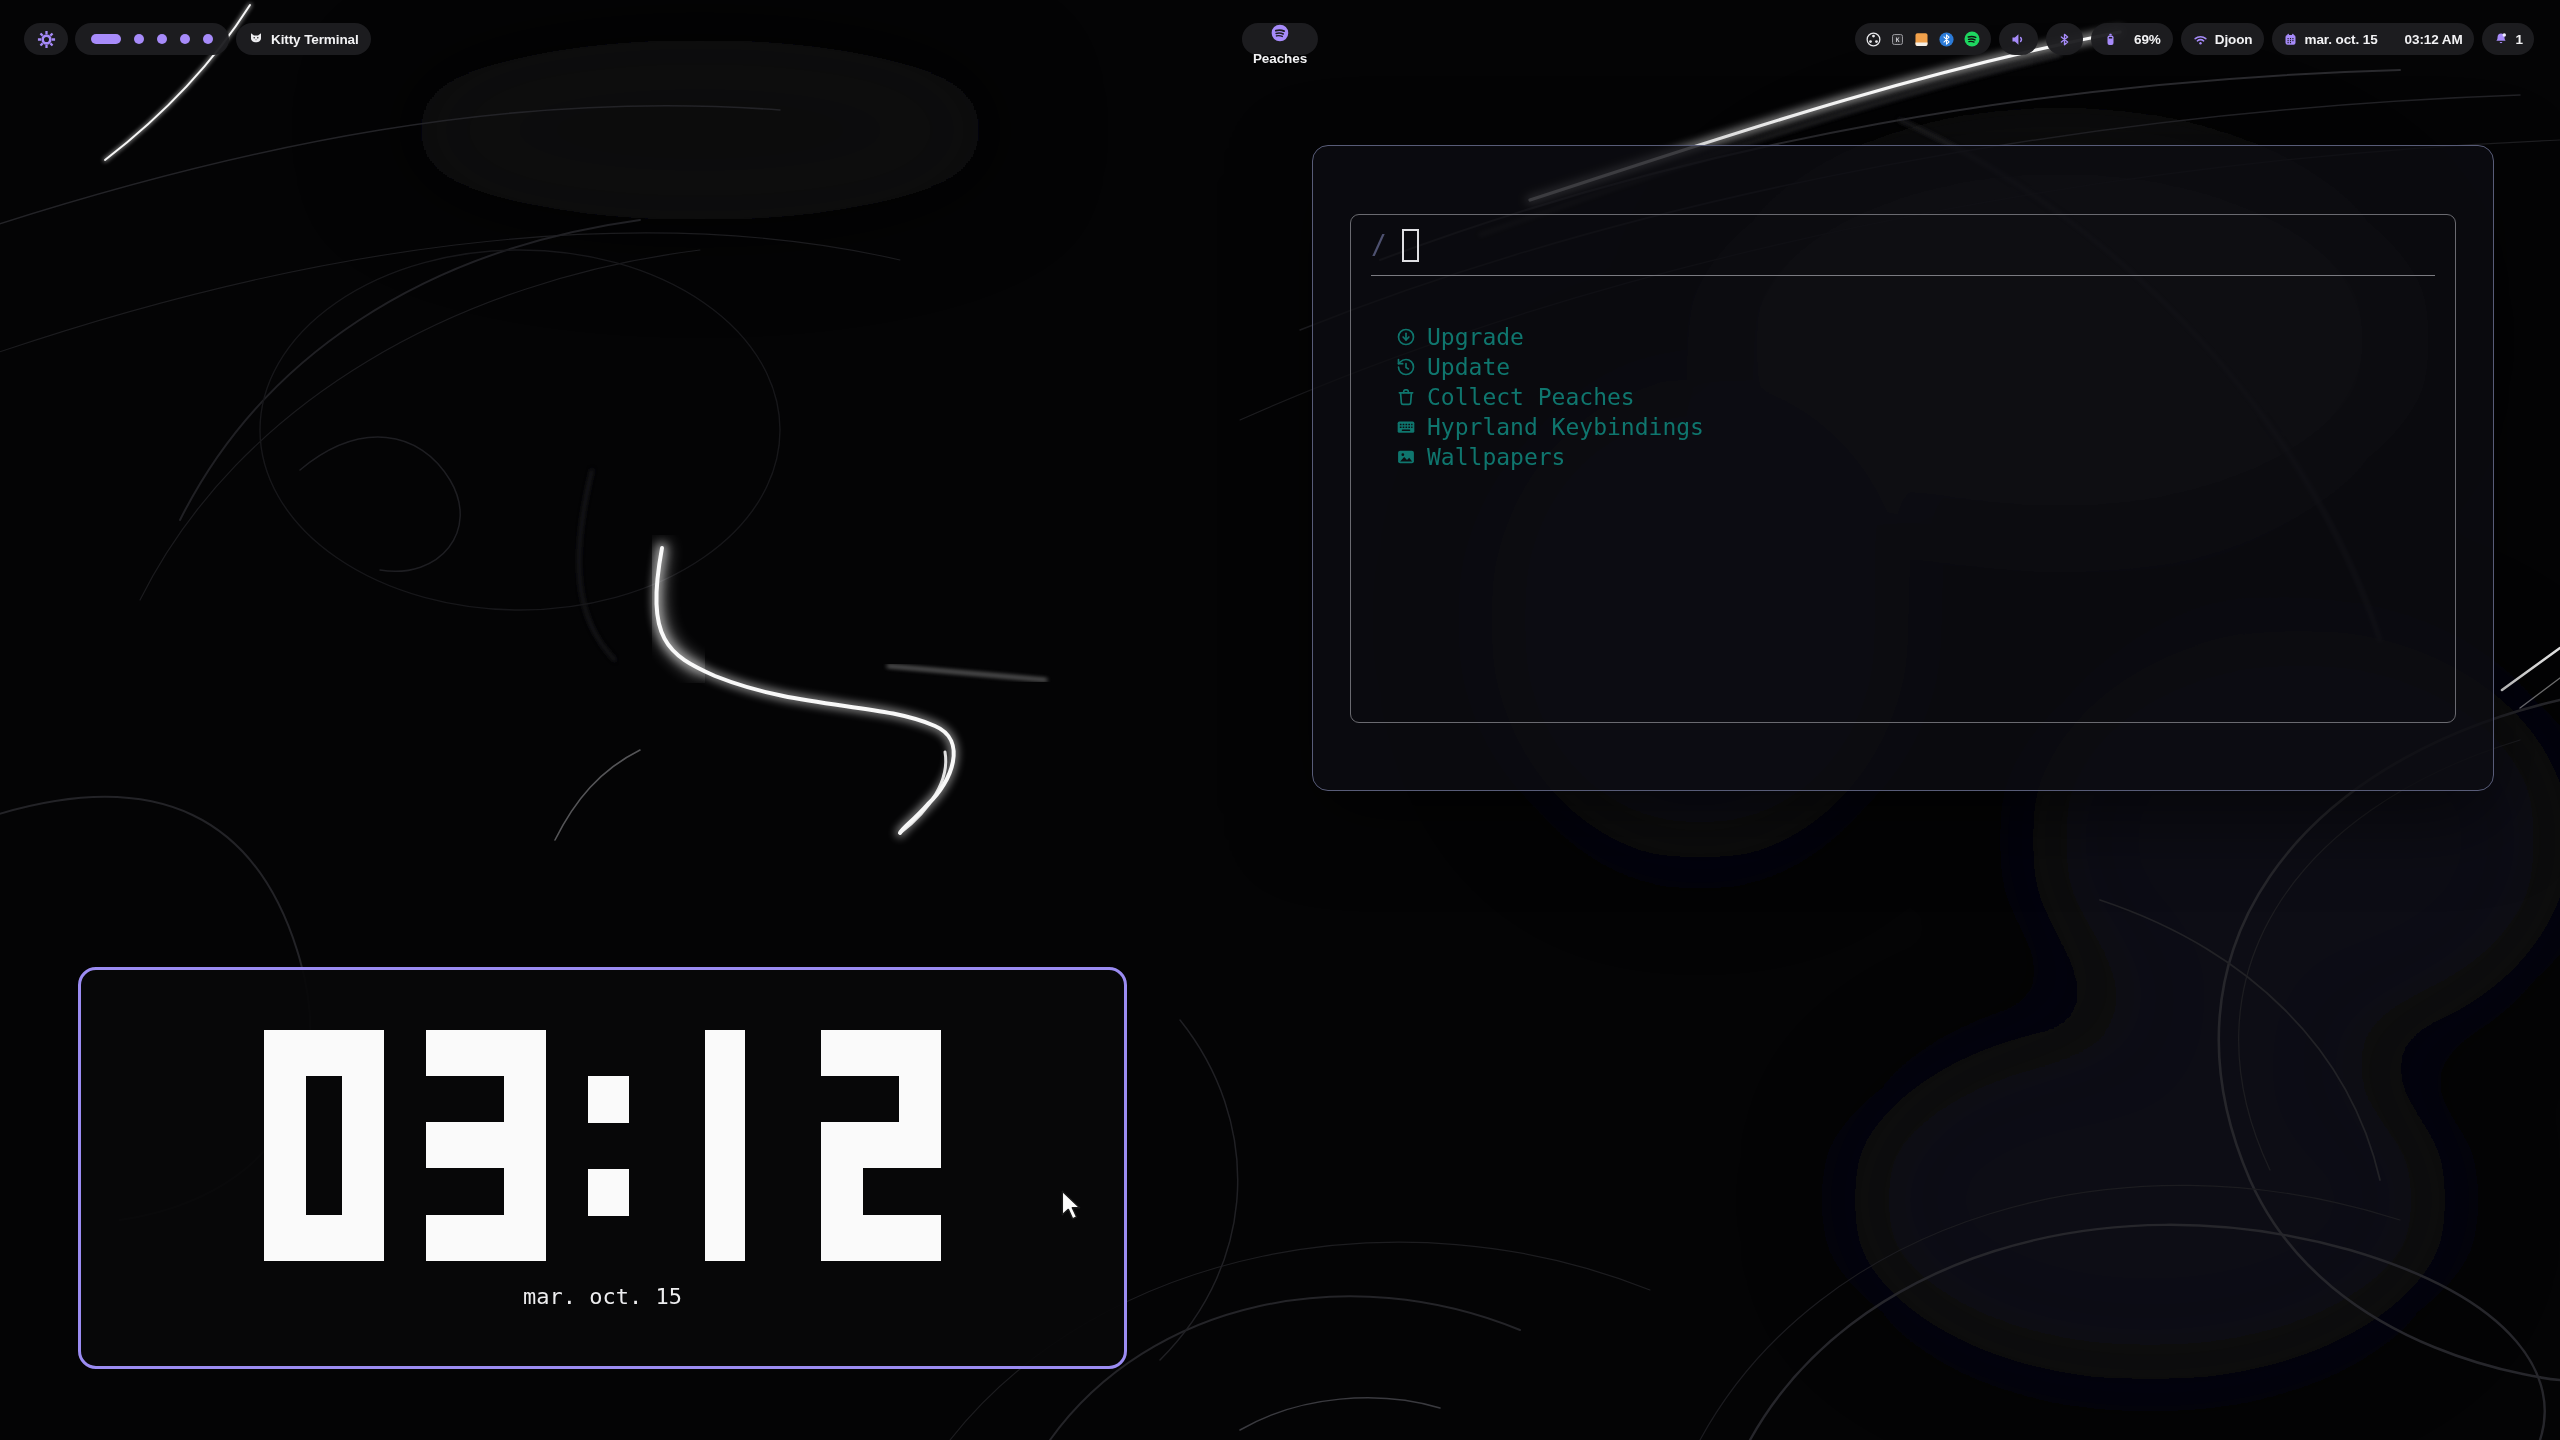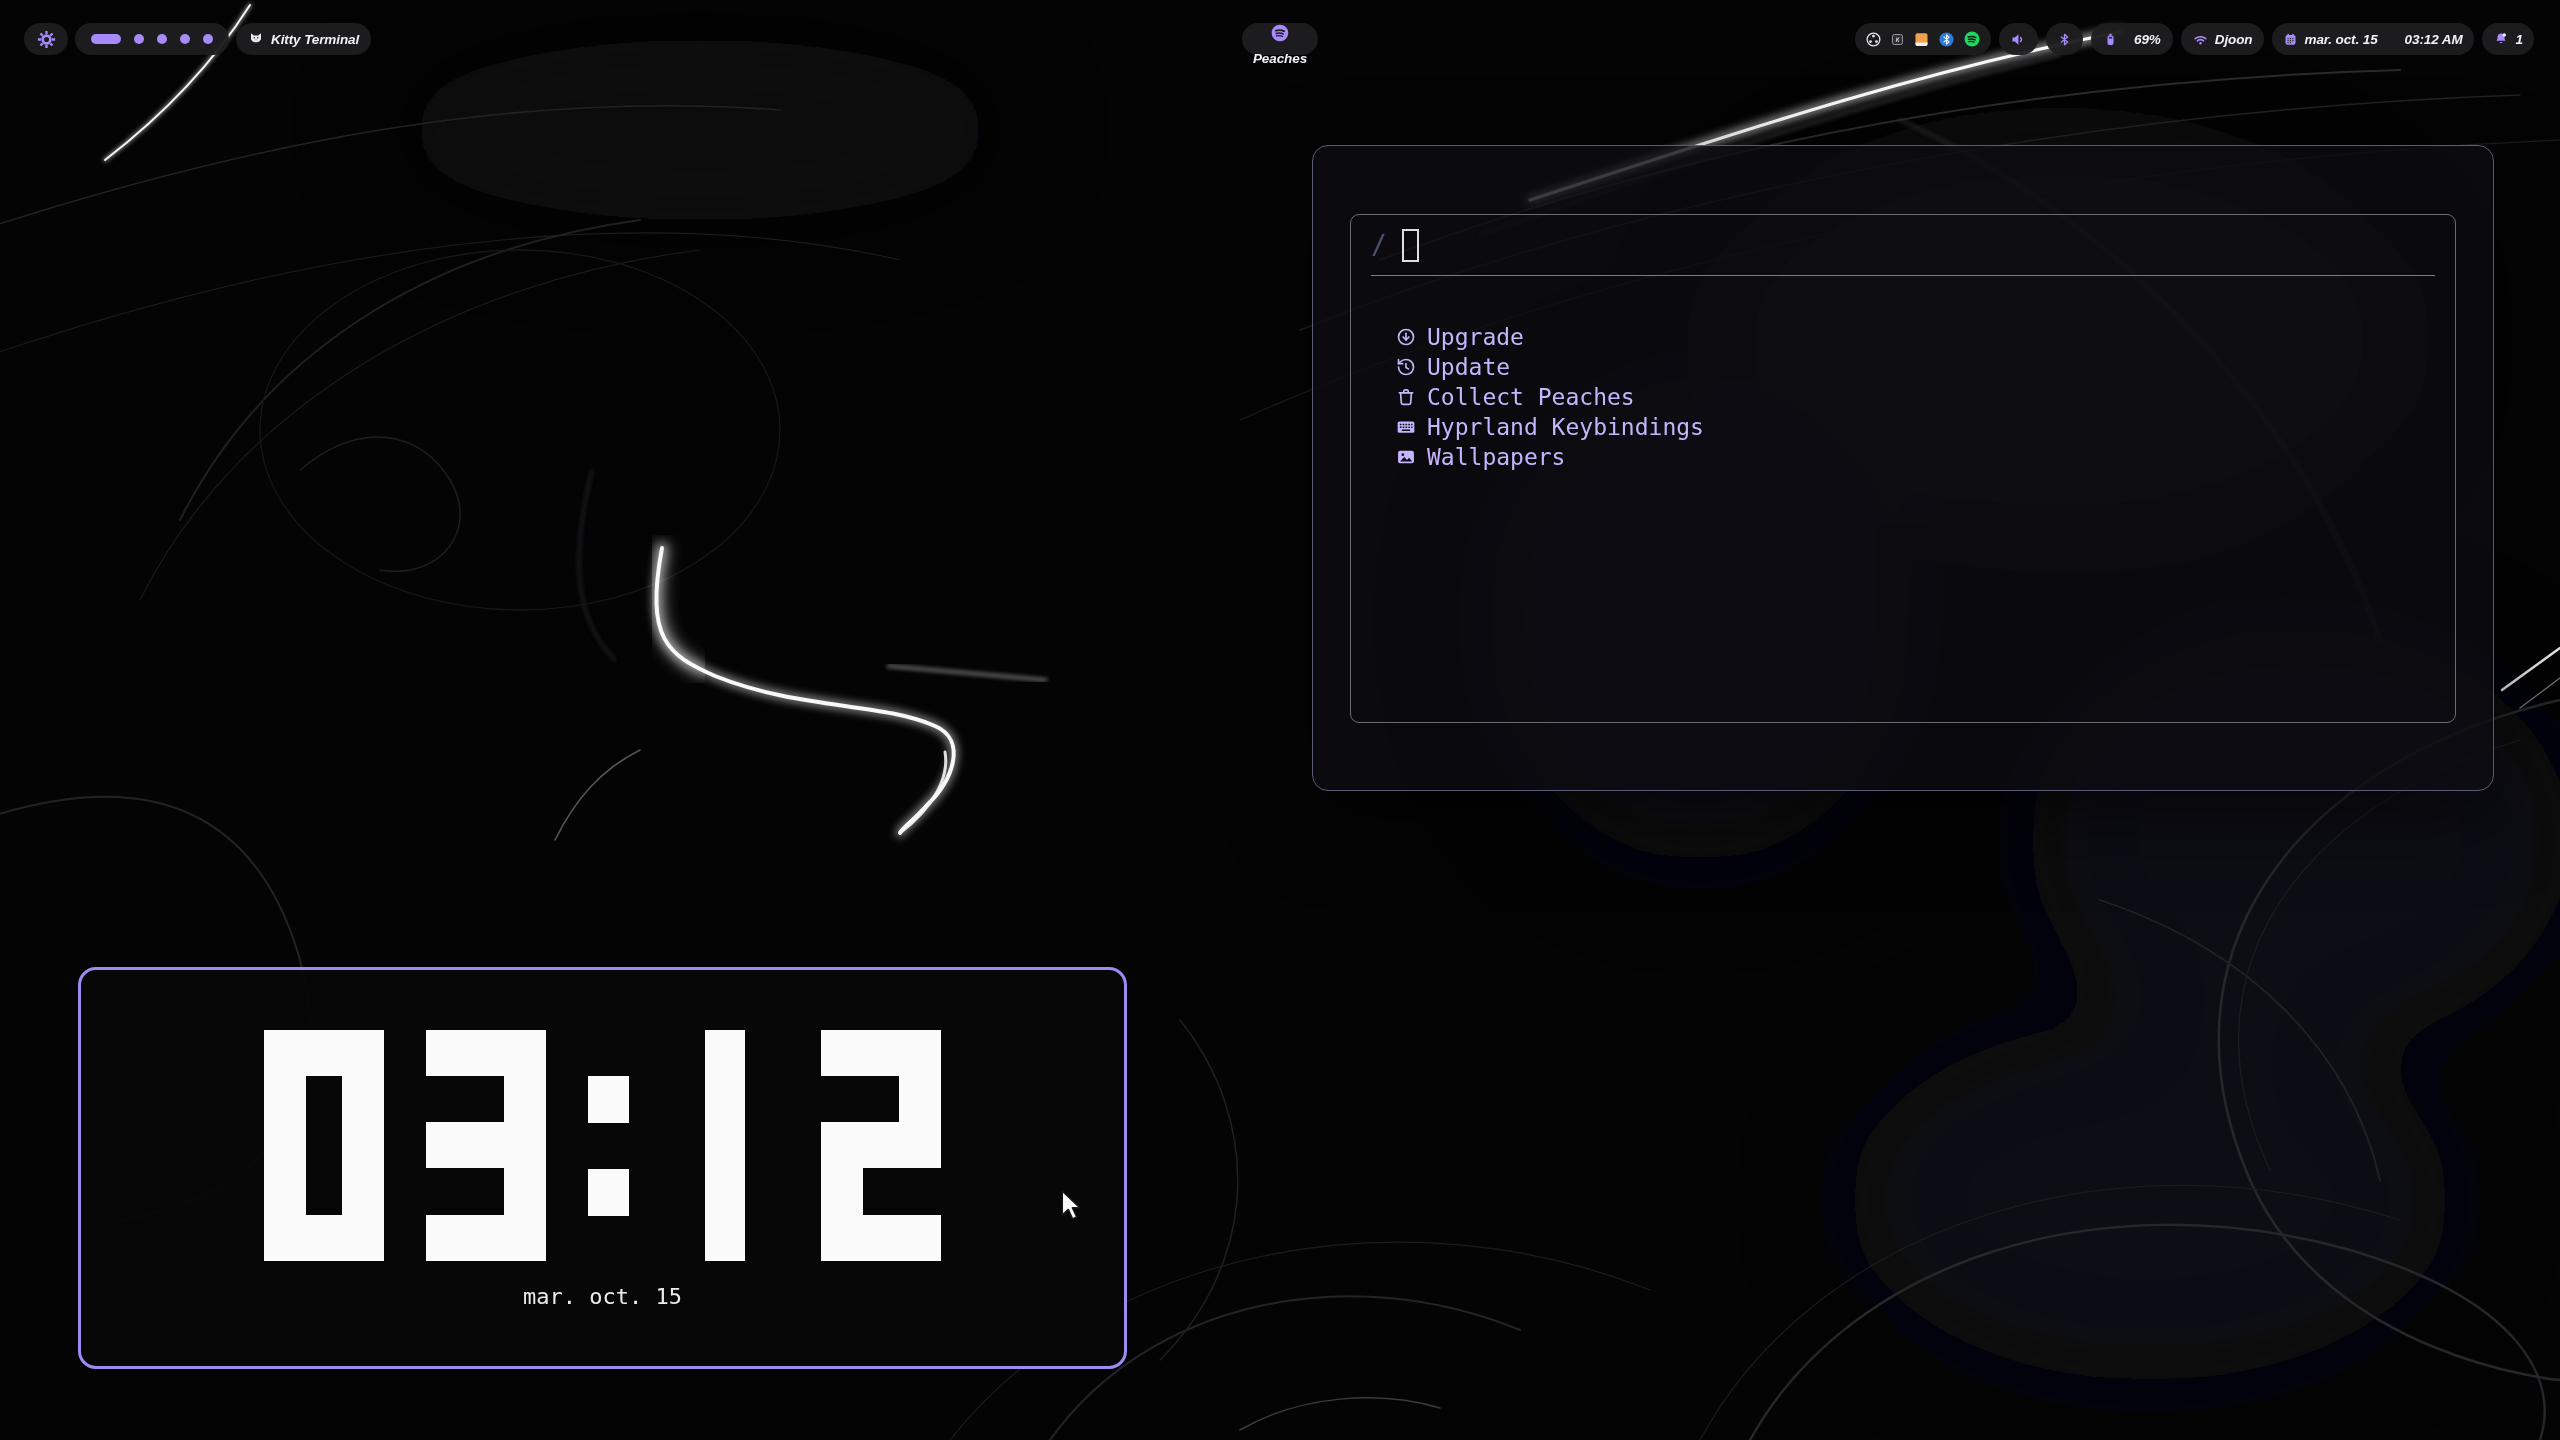--- a/index.html
+++ b/index.html
@@ -2,21 +2,21 @@
 <html><head>
 <meta charset="utf-8">
 <style>
   html,body{margin:0;padding:0;background:#000;}
   body{width:2560px;height:1440px;overflow:hidden;position:relative;
        font-family:"Liberation Sans", sans-serif;}
   .wallpaper{position:absolute;inset:0;z-index:0;}
 
   
   .topbar{position:absolute;left:0;top:23px;width:2560px;height:32px;z-index:6;
-          display:flex;align-items:center;padding:0;font-style:italic;}
+          display:flex;align-items:center;padding:0;}
   .bar-left{position:absolute;left:24px;top:0;display:flex;gap:7px;align-items:center;height:32px;}
   .bar-center{position:absolute;left:50%;transform:translateX(-50%);top:0;height:32px;display:flex;}
   .bar-right{position:absolute;right:26px;top:0;display:flex;gap:8px;align-items:center;height:32px;}
   .pill{height:32px;border-radius:16px;background:rgba(29,29,32,.96);
         display:flex;align-items:center;color:#f2f2f4;
         font-weight:bold;font-size:13.5px;letter-spacing:-.1px;}
   .pill .txt{white-space:nowrap;}
   .icon{display:flex;align-items:center;justify-content:center;line-height:0;}
   .accent{color:#a78bfa;}
   .launcher-pill{width:44px;justify-content:center;padding:0;}
@@ -38,21 +38,21 @@
          box-sizing:border-box;border:1.5px solid #585c78;border-radius:16px;
          background:rgba(13,13,17,.8);box-shadow:0 26px 80px rgba(0,0,0,.55);}
   .panel-inner{position:absolute;left:37px;top:68px;width:1106px;height:509px;
          box-sizing:border-box;border:1.5px solid #6a6a70;border-radius:9px;}
   .search-row{height:60px;display:flex;align-items:center;padding:0 20px;}
   .search-prompt{font-family:"DejaVu Sans Mono",monospace;font-size:26px;color:#4e5170;}
   .text-cursor{width:13px;height:29px;border:2px solid #dfdfe3;margin-left:15px;}
   .separator{border-top:1.5px solid #7b7b81;margin:0 20px;}
   .menu{list-style:none;margin:46px 0 0 0;padding:0;}
   .menu-item{position:relative;height:30px;display:flex;align-items:center;
-         padding-left:45px;gap:11px;color:#c4b5fd;
+         padding-left:45px;gap:11px;color:#0f766e;
          font-family:"DejaVu Sans Mono",monospace;font-size:23px;}
   .menu-item.selected{color:#8a85ee;}
   .mi-indicator{position:absolute;left:18px;top:0;width:7px;height:30px;border-radius:4px;background:#8a85ee;}
   .mi-icon{width:20px;height:20px;display:flex;align-items:center;justify-content:center;line-height:0;}
 
   
   .clock{position:absolute;left:78px;top:967px;width:1049px;height:402px;z-index:4;
          box-sizing:border-box;border:3.5px solid #9b8cf2;border-radius:18px;
          background:rgba(7,7,9,.93);display:flex;flex-direction:column;align-items:center;}
   .digits{display:flex;gap:42px;margin-top:60px;height:231px;}

